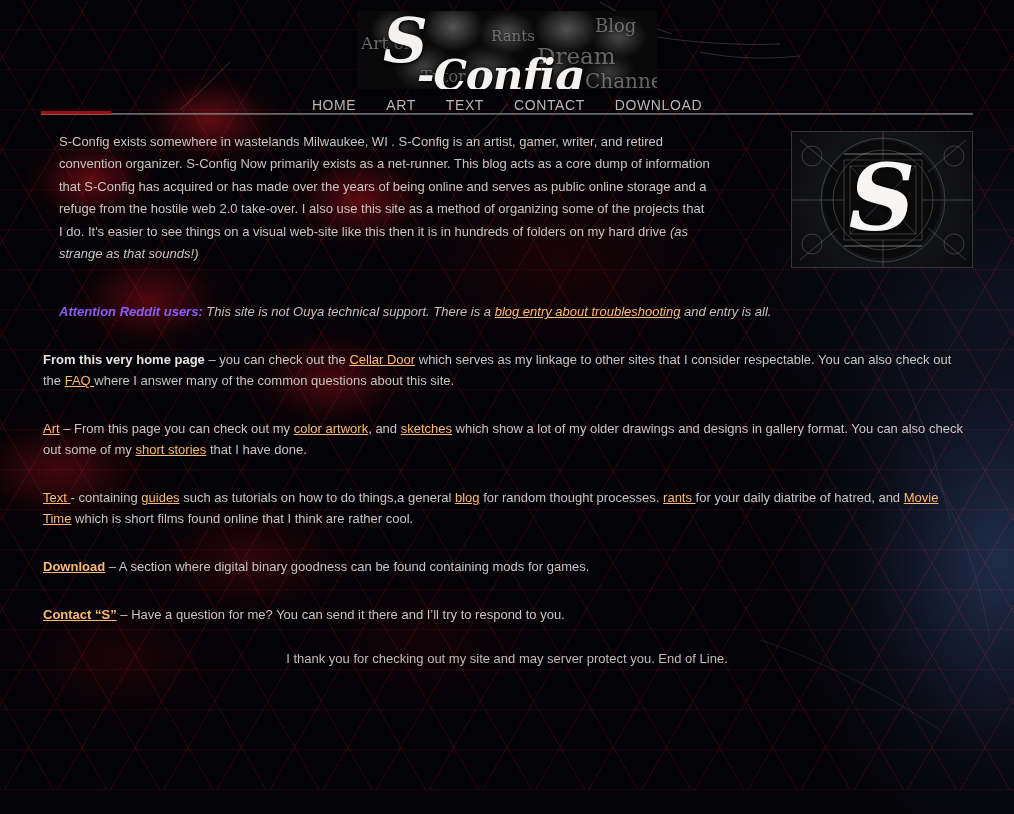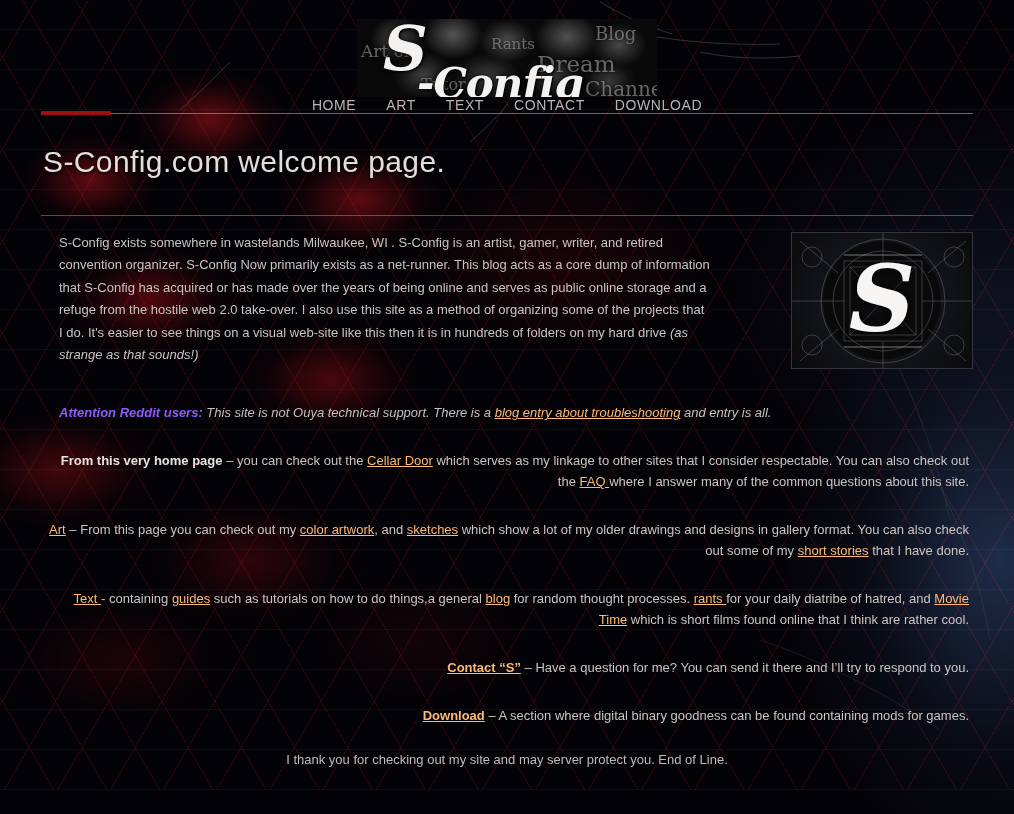--- a/index.html
+++ b/index.html
@@ -143,21 +143,21 @@
     text-shadow: 0 0 6px rgba(0,0,0,0.95), 1px 1px 2px #000;
   }
   .wordmark .big-s { font-size: 62px; vertical-align: -2px; }
   .wordmark .cfg { display: block; margin-left: 34px; margin-top: -12px; font-size: 42px; }
 
   .main-nav {
     display: flex;
     align-items: center;
     gap: 30px;
     padding-right: 0;
-    margin-top: 0;
+    margin-top: 8px;
   }
   .nav-link {
     color: #b9b6b3;
     font-size: 14px;
     letter-spacing: 0.6px;
     text-decoration: none;
     cursor: pointer;
     white-space: nowrap;
   }
 
@@ -264,21 +264,20 @@
     color: #e0dcd9;
     margin: 0;
     padding: 22px 0 0 2px;
   }
   .nav-para {
     margin: 0;
     padding: 27px 4px 0 2px;
     font-size: 13px;
     line-height: 21px;
     color: #c8c4c1;
-    text-align: right;
   }
   .nav-para b, .nav-para strong { color: #e6e2df; font-weight: bold; }
 
   a.r-link {
     color: #fdba74;
     text-decoration: underline;
     text-underline-offset: 1px;
     cursor: pointer;
   }
   a.r-link.bold { font-weight: bold; }
@@ -340,21 +339,20 @@
         <a class="nav-link" href="#">TEXT</a>
         <a class="nav-link" href="#">CONTACT</a>
         <a class="nav-link" href="#">DOWNLOAD</a>
       </nav>
     </header>
 
     <div class="header-rule">
       <span class="accent"></span>
     </div>
 
-    <h1 class="page-title">S-Config.com welcome page.</h1>
     <div class="title-rule"></div>
 
 
     <section class="about-body">
       <div class="about-figure">
         <span class="tech"></span>
         <svg width="182" height="137" viewBox="0 0 182 137" style="position:absolute;inset:0">
           <g stroke="#9aa0a8" stroke-width="0.6" fill="none" opacity="0.55">
             <circle cx="91" cy="68" r="62"></circle>
             <circle cx="91" cy="68" r="50"></circle>
@@ -380,22 +378,22 @@
       <p class="reddit-note"><span class="lead">Attention Reddit users:</span><span> This site is not Ouya technical support. There is a </span><a class="r-link" href="#">blog entry about troubleshooting</a><span> and entry is all.</span></p>
     </section>
 
 
     <p class="nav-para"><b>From this very home page</b><span> – you can check out the </span><a class="r-link" href="#">Cellar Door</a><span> which serves as my linkage to other sites that I consider respectable. You can also check out the </span><a class="r-link" href="#">FAQ </a><span>where I answer many of the common questions about this site.</span></p>
 
     <p class="nav-para"><a class="r-link" href="#">Art</a><span> – From this page you can check out my </span><a class="r-link" href="#">color artwork</a><span>, and </span><a class="r-link" href="#">sketches</a><span> which show a lot of my older drawings and designs in gallery format. You can also check out some of my </span><a class="r-link" href="#">short stories</a><span> that I have done.</span></p>
 
     <p class="nav-para"><a class="r-link" href="#">Text </a><span>- containing </span><a class="r-link" href="#">guides</a><span> such as tutorials on how to do things,a general </span><a class="r-link" href="#">blog</a><span> for random thought processes. </span><a class="r-link" href="#">rants </a><span>for your daily diatribe of hatred, and </span><a class="r-link" href="#">Movie Time</a><span> which is short films found online that I think are rather cool.</span></p>
 
+    <p class="nav-para"><a class="r-link bold" href="#">Download</a><span> – A section where digital binary goodness can be found containing mods for games.</span></p>
+
     <p class="nav-para"><a class="r-link bold" href="#">Contact “S”</a><span> – Have a question for me? You can send it there and I’ll try to respond to you.</span></p>
-
-    <p class="nav-para"><a class="r-link bold" href="#">Download</a><span> – A section where digital binary goodness can be found containing mods for games.</span></p>
 
     <footer class="site-footer">
       <span>I thank you for checking out my site and may server protect you. End of Line.</span>
     </footer>
 
   </div>
 </div>
 
 </body></html>

